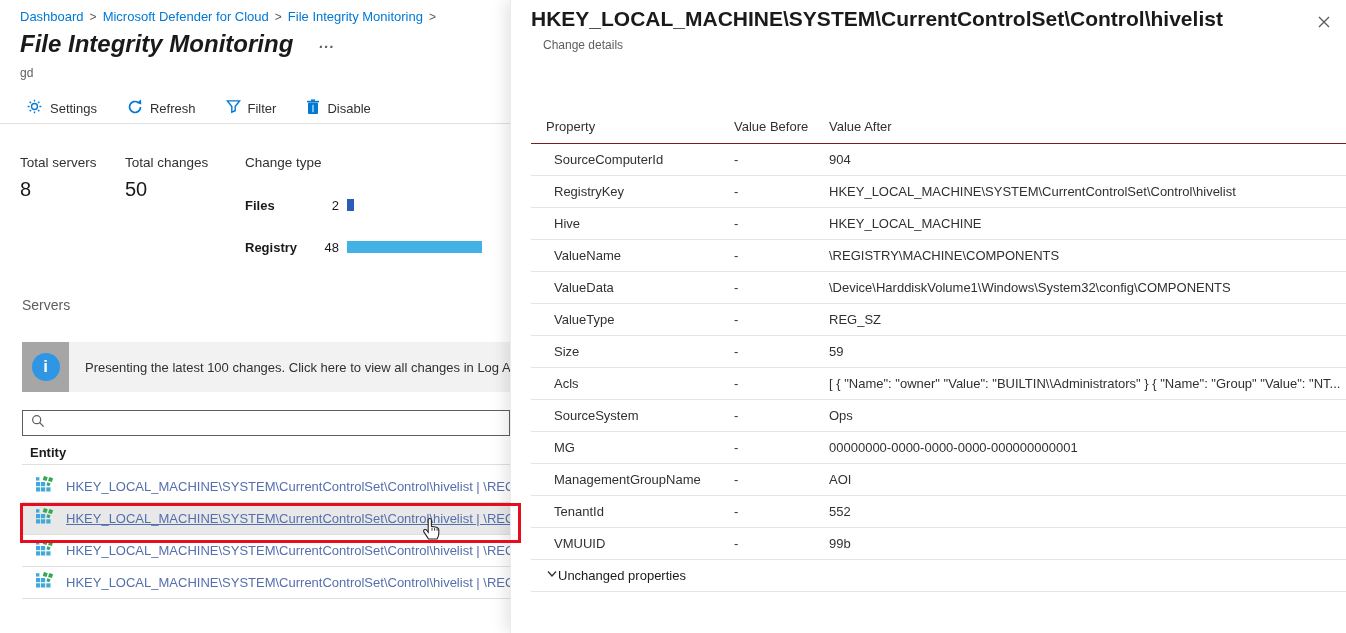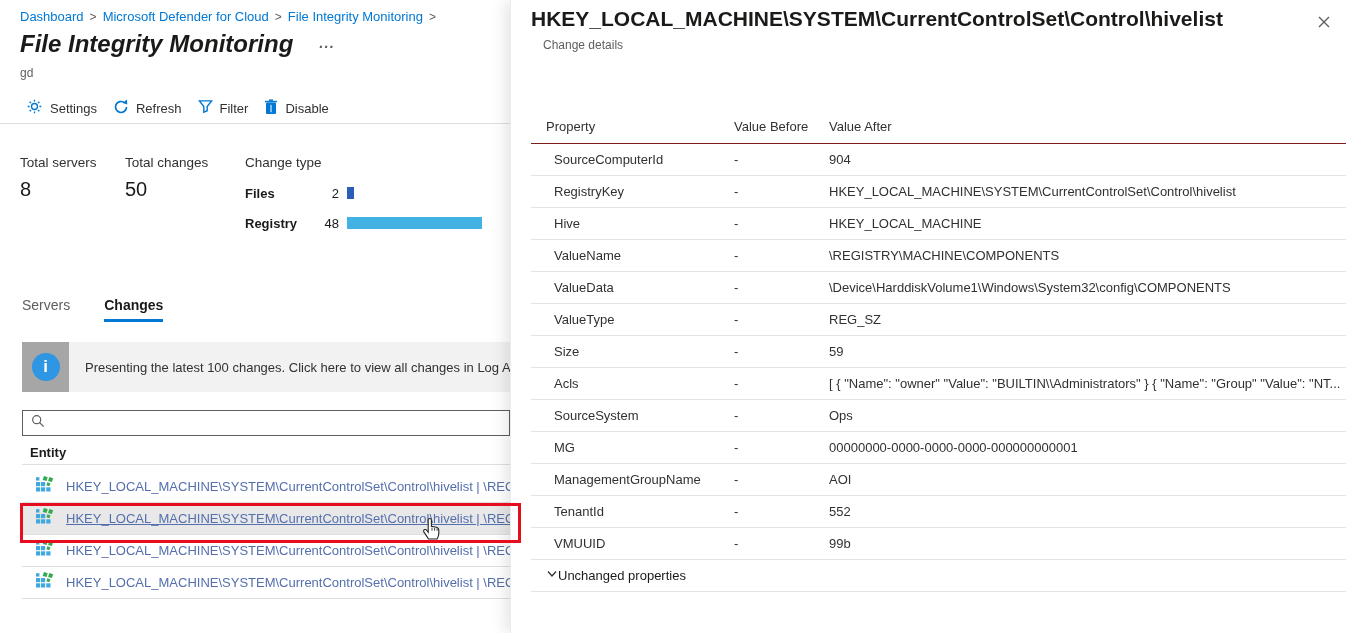--- a/index.html
+++ b/index.html
@@ -9,37 +9,37 @@
 
   
   .main { position:absolute; left:0; top:0; width:510px; height:604px; overflow:hidden; background:#fff; }
   .breadcrumb { position:absolute; left:20px; top:9px; font-size:13px; color:#605e5c; white-space:nowrap; }
   .breadcrumb a { color:#0078d4; text-decoration:none; cursor:pointer; }
   .breadcrumb .sep { margin:0 6px; color:#605e5c; font-size:12px; }
   .page-title { position:absolute; left:20px; top:30px; font-size:24px; font-weight:700; color:#1b1a19; white-space:nowrap;font-style:italic; }
   .title-ellipsis { margin-left:26px; font-size:15px; font-weight:700; color:#605e5c; letter-spacing:1px; vertical-align:4px; cursor:pointer; }
   .page-subtitle { position:absolute; left:20px; top:66px; font-size:12px; color:#605e5c; }
 
-  .toolbar { position:absolute; left:26px; top:96px; display:flex; gap:16px; align-items:center; height:24px; }
+  .toolbar { position:absolute; left:26px; top:96px; display:flex; gap:30px; align-items:center; height:24px; }
   .tb-item { display:flex; align-items:center; gap:7px; font-size:13px; color:#323130; cursor:pointer; white-space:nowrap; }
   .toolbar-divider { position:absolute; left:0; top:123px; width:510px; border-top:1px solid #e1dfdd; }
 
   .stats { position:absolute; left:20px; top:155px; width:480px; }
   .stat-label { font-size:13.5px; color:#323130; }
   .stat-value { font-size:20px; color:#1b1a19; margin-top:8px; }
   .stat-block { position:absolute; top:0; }
   .stat-servers { left:0; }
   .stat-changes { left:105px; }
   .change-type { left:225px; width:260px; }
-  .bar-row { display:flex; align-items:center; margin-top:16px; height:14px; }
+  .bar-row { display:flex; align-items:center; margin-top:28px; height:14px; }
   .bar-label { width:68px; font-weight:700; font-size:13px; color:#1b1a19; }
   .bar-value { width:26px; text-align:right; font-size:13px; color:#1b1a19; margin-right:8px; }
   .bar { height:12px; }
 
-  .tabs { position:absolute; left:22px; top:297px; display:flex; gap:34px; font-size:14px; }
+  .tabs { position:absolute; left:22px; top:297px; display:flex; gap:34px; font-size:14px;flex-direction:column; }
   .tab { padding-bottom:6px; color:#605e5c; cursor:pointer; }
   .tab.active { color:#1b1a19; font-weight:700; border-bottom:3px solid #0078d4; }
 
   .banner { position:absolute; left:22px; top:342px; width:488px; height:50px; background:#f2f2f2; display:flex; align-items:stretch; overflow:hidden; }
   .banner-icon-box { width:47px; background:#a6a6a6; display:flex; align-items:center; justify-content:center; flex:0 0 47px; }
   .info-circle { width:28px; height:28px; border-radius:50%; background:#2f96e4; color:#fff; font-weight:700; font-size:17px; display:flex; align-items:center; justify-content:center; }
   .banner-text { align-self:center; padding-left:16px; font-size:13px; color:#323130; white-space:nowrap; overflow:hidden; }
 
   .search-box { position:absolute; left:22px; top:410px; width:488px; height:26px; border:1px solid #605e5c; background:#fff; display:flex; align-items:center; padding:0 8px; gap:7px; }
   .search-box input { border:none; outline:none; flex:1; font-size:13px; font-family:inherit; color:#323130; background:transparent; }

